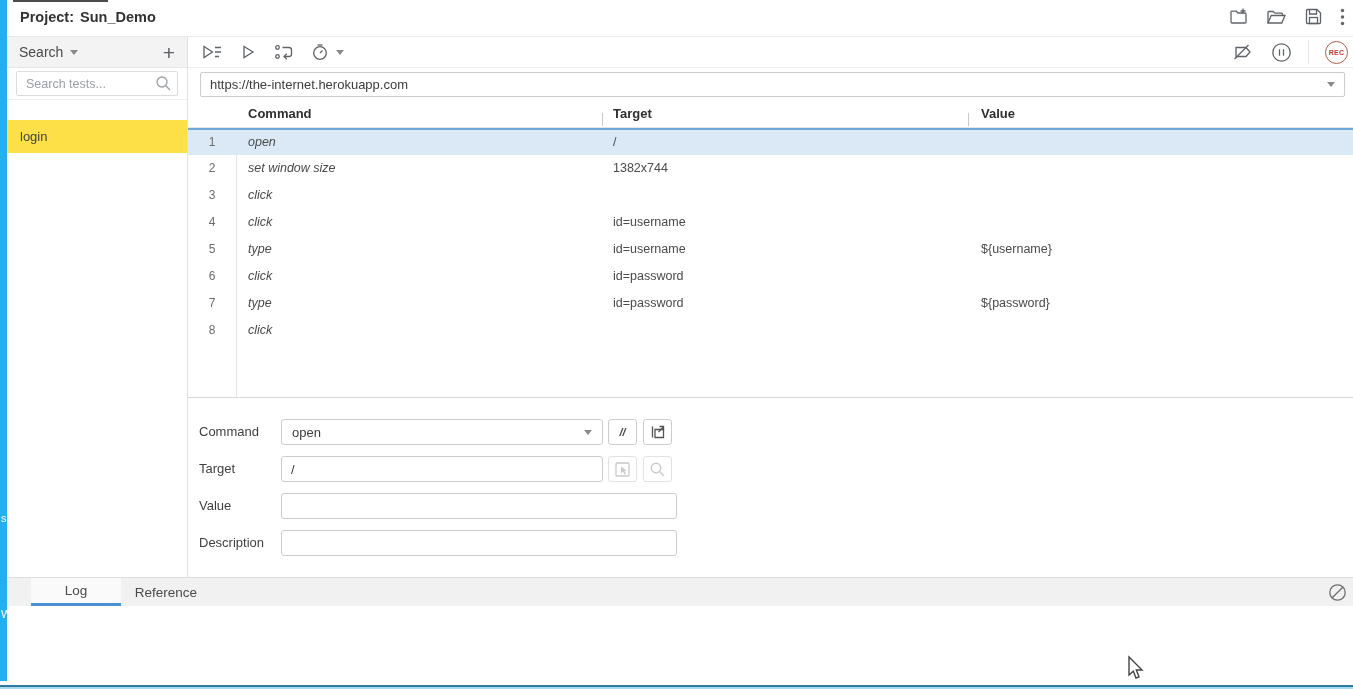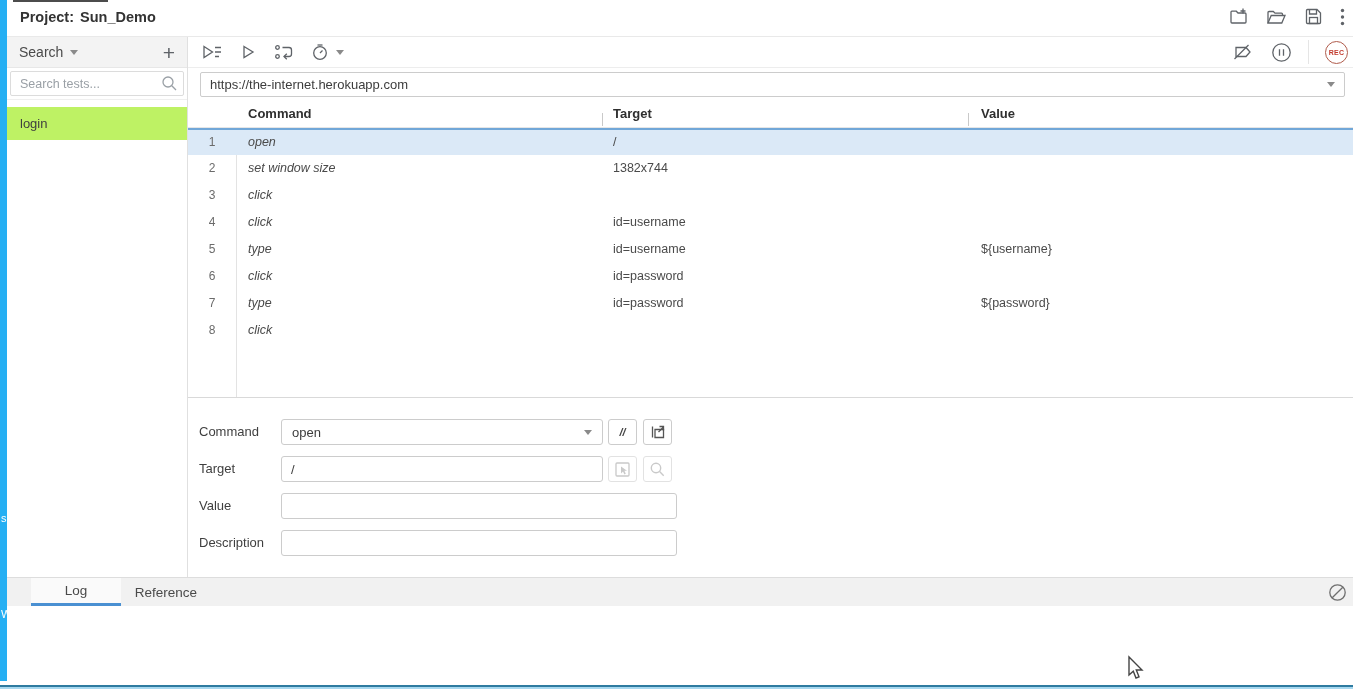--- a/index.html
+++ b/index.html
@@ -21,28 +21,28 @@
   .icon { display:inline-flex; align-items:center; justify-content:center; }
   svg { display:block; }
 
   
   #sep-h { position:absolute; left:7px; top:36px; right:0; height:1px; background:#e9e9e9; }
   #sidebar { position:absolute; left:7px; top:37px; width:181px; height:540px; background:#fff; border-right:1px solid #e0e0e0; }
   #sidebar .sb-header { height:31px; background:#f3f3f3; border-bottom:1px solid #e7e7e7; display:flex; align-items:center; padding:0 12px; }
   #sidebar .sb-header .tests { font-size:14px; color:#4a4a4a; display:flex; align-items:center; gap:7px; cursor:pointer; }
   #sidebar .sb-header .plus { margin-left:auto; font-size:21px; font-weight:300; color:#5f6368; cursor:pointer; line-height:1; }
   .caret { width:0; height:0; border-left:4px solid transparent; border-right:4px solid transparent; border-top:5px solid #8a8a8a; display:inline-block; }
-  #sidebar .search-row { height:32px; border-bottom:1px solid #efefef; display:flex; align-items:center; padding:0 3px; }
+  #sidebar .search-row { height:32px; border-bottom:1px solid #efefef; display:flex; align-items:center; padding:0 9px; }
   #sidebar .search-box { position:relative; width:100%; }
   #sidebar .search-box input { width:100%; height:25px; border:1px solid #dcdcdc; border-radius:2px; padding:0 26px 0 9px; font-size:12.5px; color:#3c3c3c; outline:none; font-family:inherit; }
   #sidebar .search-box input::placeholder { color:#9aa0a6; }
   #sidebar .search-box .icon { position:absolute; right:6px; top:4px; }
   #test-list { padding-top:7px; }
   .test-item { height:33px; line-height:33px; padding-left:13px; font-size:13px; color:#3f3f3f; cursor:pointer; }
-  .test-item.selected { background:#bef264; }
+  .test-item.selected { background:#fde047;margin-top:13px; }
 
   
   #toolbar { position:absolute; left:188px; top:37px; right:0; height:31px; background:#fff; border-bottom:1px solid #ededed; display:flex; align-items:center; }
   #toolbar .left { display:flex; align-items:center; gap:16px; padding-left:12px; }
   #toolbar .right { margin-left:auto; display:flex; align-items:center; gap:16px; padding-right:5px; }
   .tool { cursor:pointer; display:flex; align-items:center; }
   .v-div { width:1px; height:24px; background:#e5e5e5; }
   #rec-btn { width:23px; height:23px; border:1.5px solid #b05c4c; border-radius:50%; display:flex; align-items:center; justify-content:center; font-size:7px; font-weight:bold; color:#c23b2e; letter-spacing:.2px; cursor:pointer; background:#fff; }
 
   

